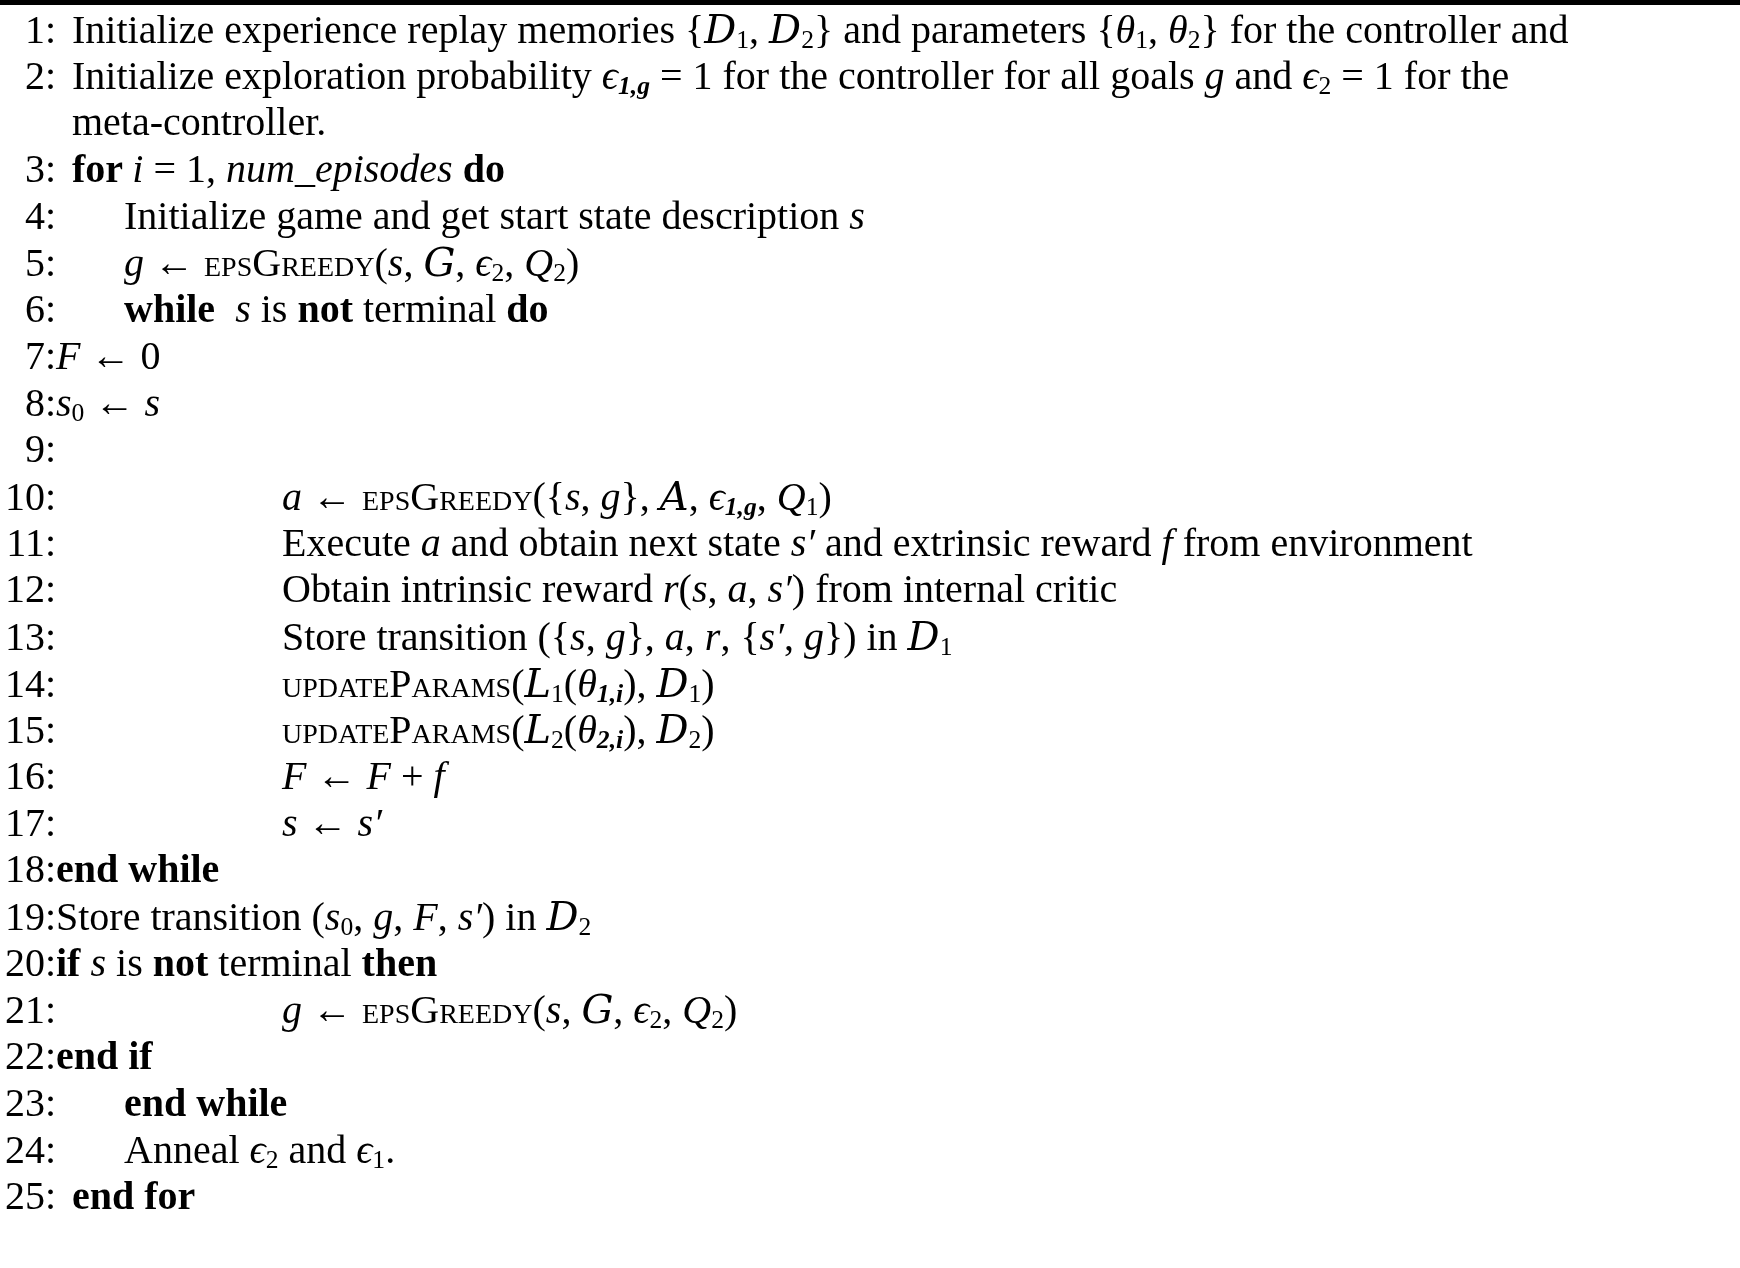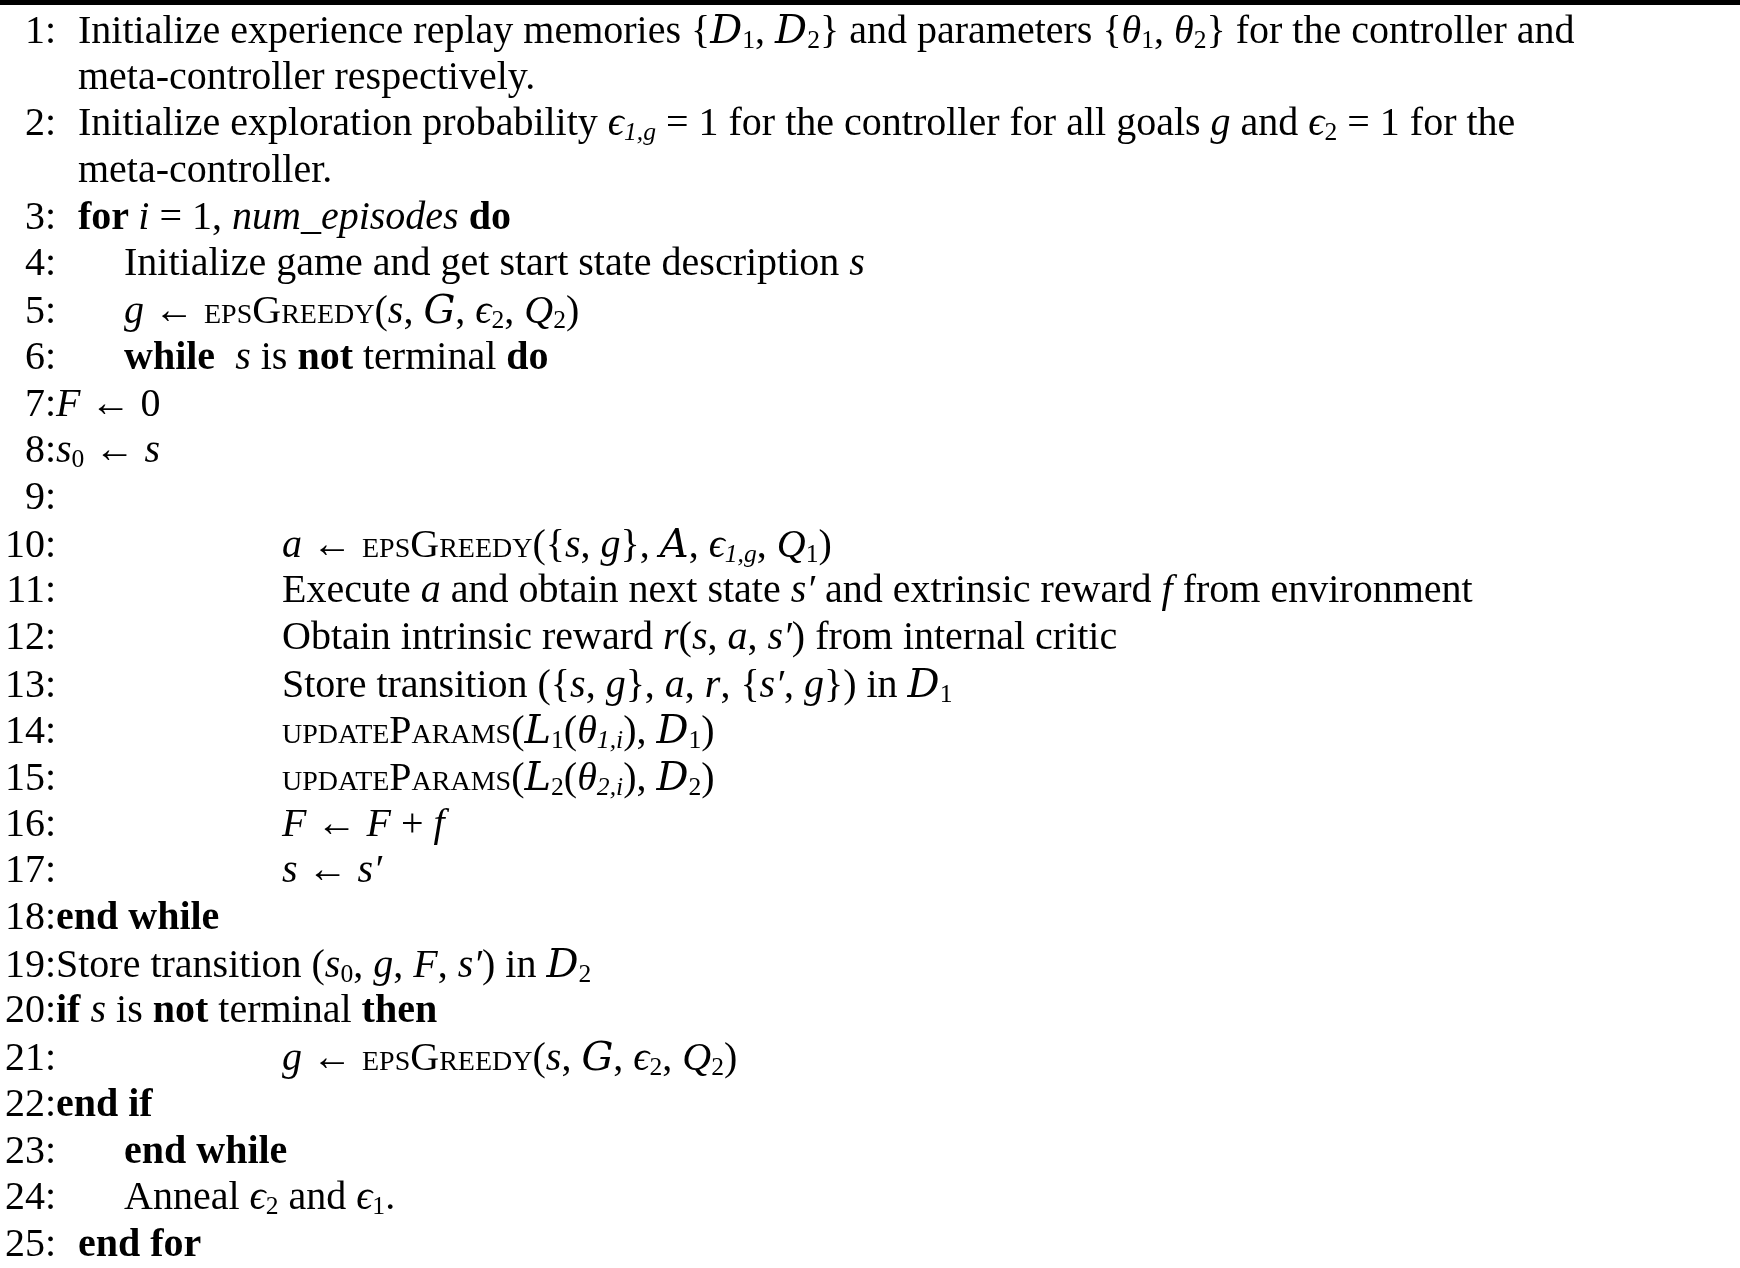--- a/index.html
+++ b/index.html
@@ -27,45 +27,44 @@
     align-items: baseline;
     height: 46.7px;
     white-space: pre;
   }
   .num {
     flex: none;
     width: 56px;
     text-align: right;
   }
   .content { flex: none; }
-  .ind0 { margin-left: 22px; }
+  .ind0 { margin-left: 16px; }
   .ind1 { margin-left: 68px; }
   .ind2 { }
   .ind3 { margin-left: 226px; }
   .seg-rm { font-style: normal; }
   .seg-bf { font-weight: bold; }
   .seg-it { font-style: italic; }
   .seg-sc { font-variant: small-caps; }
   .seg-cal { font-style: italic; font-family: "DejaVu Serif", serif; }
   .seg-sub, .seg-subi {
     font-size: 0.64em;
     vertical-align: -0.2em;
     line-height: 0;
   }
-  .seg-subi { font-style: italic; }
+  .seg-subi { font-style: italic; font-weight: bold; }
 </style>
 </head>
 <body>
 
 <div class="top-rule"></div>
 
 <div class="algo">
   <div>
       <div class="row"><span class="num">1:</span><span class="content ind0"><span class="seg-rm">Initialize experience replay memories {</span><span class="seg-cal">D</span><span class="seg-sub">1</span><span class="seg-rm">, </span><span class="seg-cal">D</span><span class="seg-sub">2</span><span class="seg-rm">} and parameters {</span><span class="seg-it">θ</span><span class="seg-sub">1</span><span class="seg-rm">, </span><span class="seg-it">θ</span><span class="seg-sub">2</span><span class="seg-rm">} for the controller and</span></span></div>
-      <div class="row"><span class="num"></span><span class="content ind0"><span class="seg-rm">meta-controller respectively.</span></span></div>
       <div class="row"><span class="num">2:</span><span class="content ind0"><span class="seg-rm">Initialize exploration probability </span><span class="seg-it">ϵ</span><span class="seg-subi">1,g</span><span class="seg-rm"> = 1 for the controller for all goals </span><span class="seg-it">g</span><span class="seg-rm"> and </span><span class="seg-it">ϵ</span><span class="seg-sub">2</span><span class="seg-rm"> = 1 for the</span></span></div>
       <div class="row"><span class="num"></span><span class="content ind0"><span class="seg-rm">meta-controller.</span></span></div>
       <div class="row"><span class="num">3:</span><span class="content ind0"><span class="seg-bf">for </span><span class="seg-it">i</span><span class="seg-rm"> = 1, </span><span class="seg-it">num_episodes</span><span class="seg-rm"> </span><span class="seg-bf">do</span></span></div>
       <div class="row"><span class="num">4:</span><span class="content ind1"><span class="seg-rm">Initialize game and get start state description </span><span class="seg-it">s</span></span></div>
       <div class="row"><span class="num">5:</span><span class="content ind1"><span class="seg-it">g</span><span class="seg-rm"> ← </span><span class="seg-sc">epsGreedy</span><span class="seg-rm">(</span><span class="seg-it">s</span><span class="seg-rm">, </span><span class="seg-cal">G</span><span class="seg-rm">, </span><span class="seg-it">ϵ</span><span class="seg-sub">2</span><span class="seg-rm">, </span><span class="seg-it">Q</span><span class="seg-sub">2</span><span class="seg-rm">)</span></span></div>
       <div class="row"><span class="num">6:</span><span class="content ind1"><span class="seg-bf">while  </span><span class="seg-it">s</span><span class="seg-rm"> is </span><span class="seg-bf">not</span><span class="seg-rm"> terminal </span><span class="seg-bf">do</span></span></div>
       <div class="row"><span class="num">7:</span><span class="content ind2"><span class="seg-it">F</span><span class="seg-rm"> ← 0</span></span></div>
       <div class="row"><span class="num">8:</span><span class="content ind2"><span class="seg-it">s</span><span class="seg-sub">0</span><span class="seg-rm"> ← </span><span class="seg-it">s</span></span></div>
       <div class="row"><span class="num">9:</span></div>
       <div class="row"><span class="num">10:</span><span class="content ind3"><span class="seg-it">a</span><span class="seg-rm"> ← </span><span class="seg-sc">epsGreedy</span><span class="seg-rm">({</span><span class="seg-it">s</span><span class="seg-rm">, </span><span class="seg-it">g</span><span class="seg-rm">}, </span><span class="seg-cal">A</span><span class="seg-rm">, </span><span class="seg-it">ϵ</span><span class="seg-subi">1,g</span><span class="seg-rm">, </span><span class="seg-it">Q</span><span class="seg-sub">1</span><span class="seg-rm">)</span></span></div>

